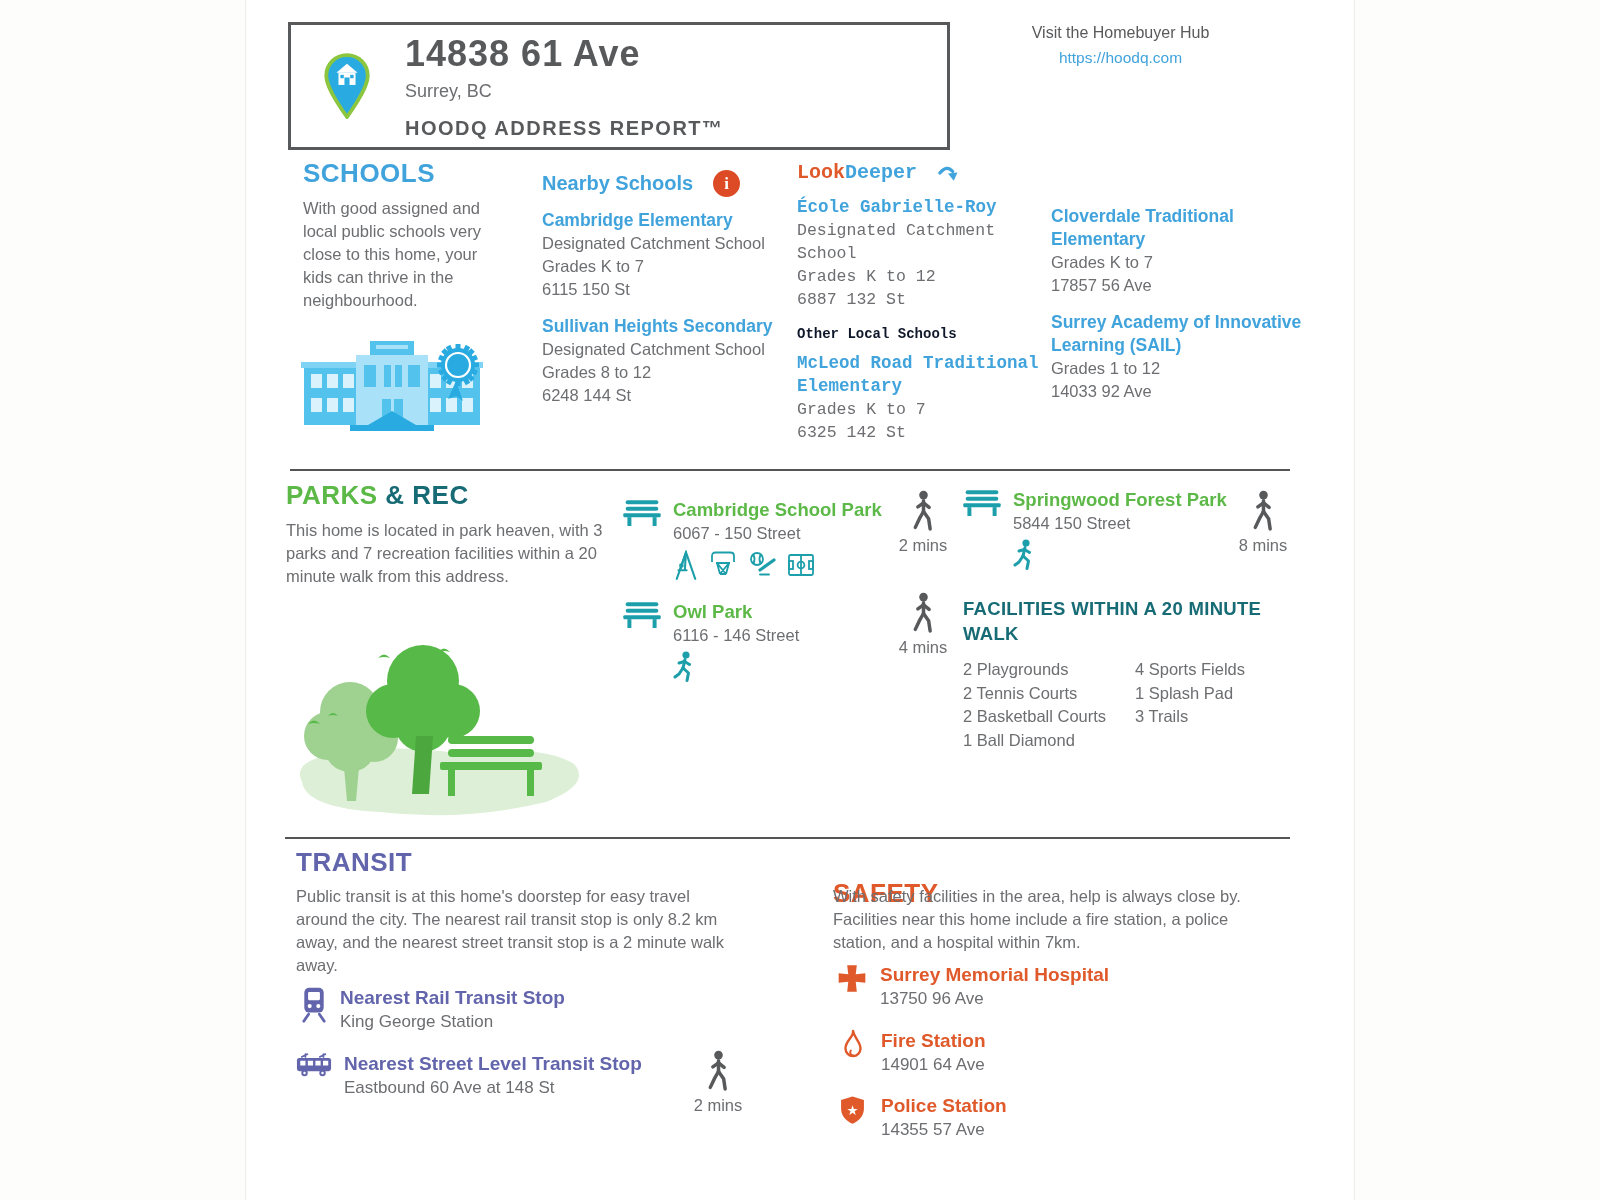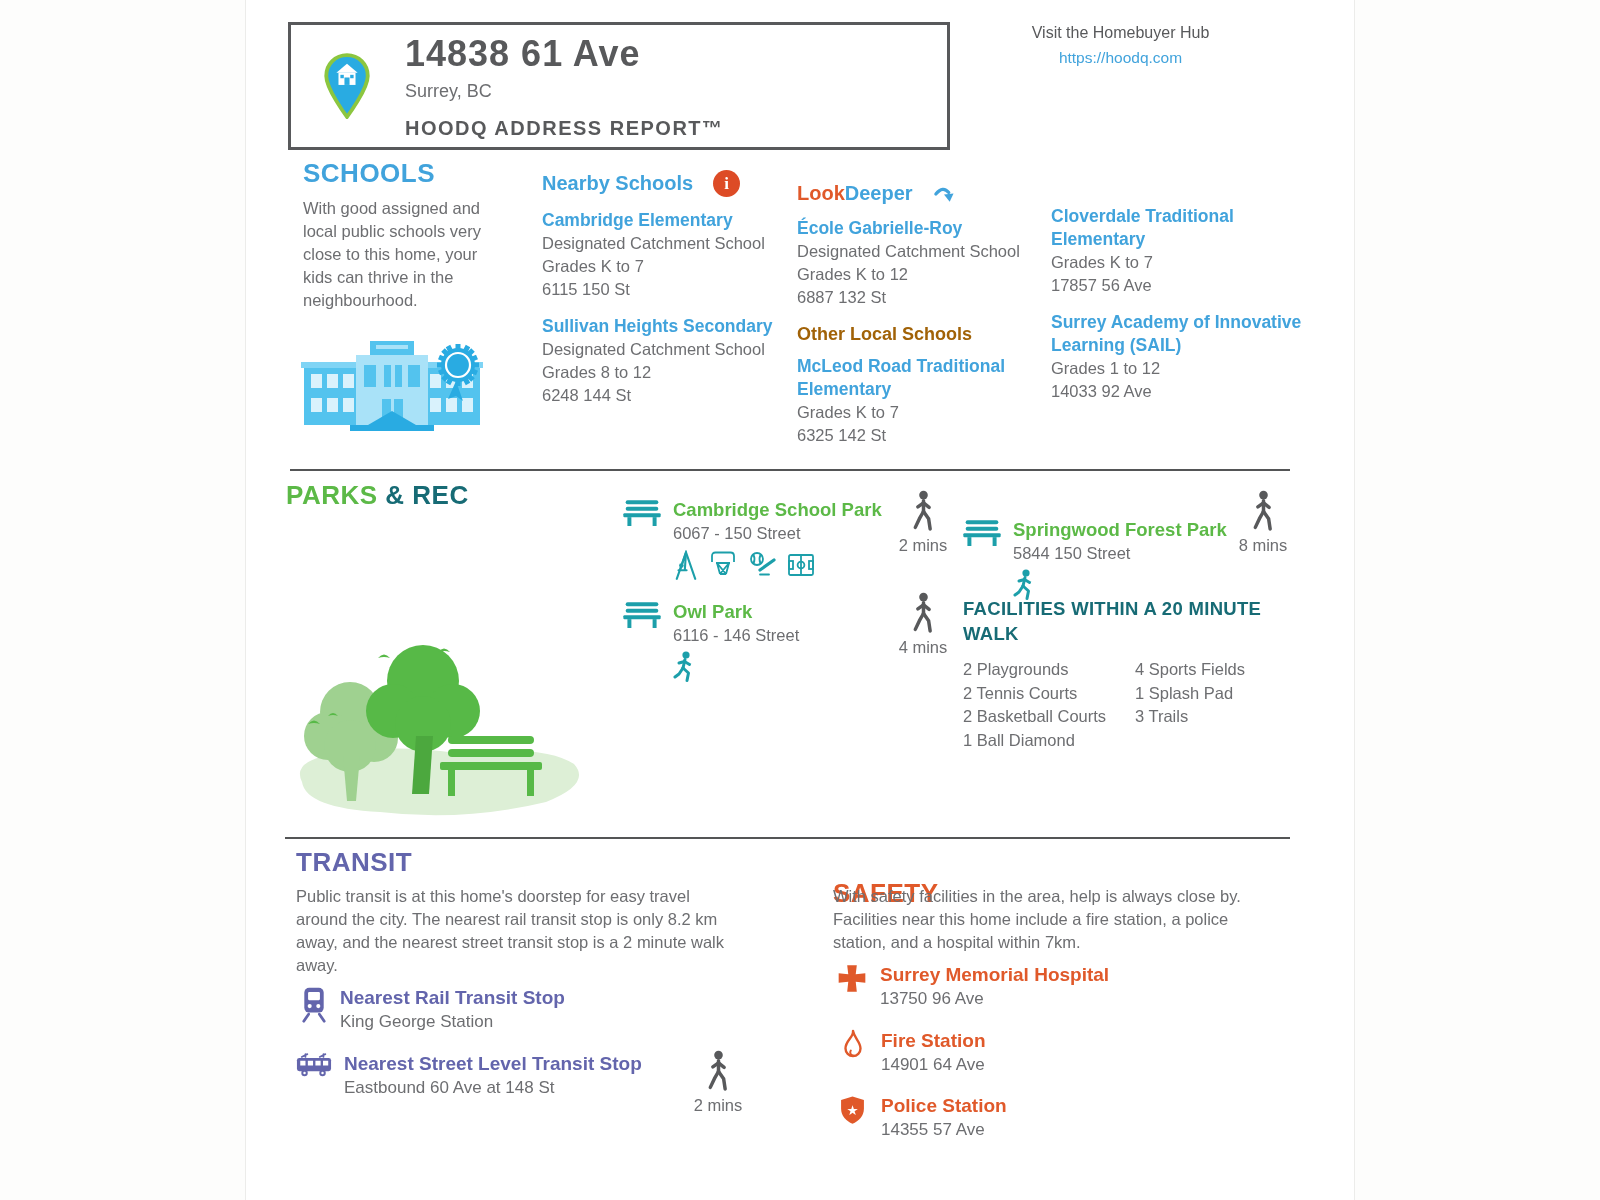--- a/index.html
+++ b/index.html
@@ -25,21 +25,21 @@
   .blue  { color:#41a3dc; }
   .green { color:#5cb947; }
   .dteal { color:#176b75; }
   .purple{ color:#6365ac; }
   .orange{ color:#e0592a; }
   .para { font-size:16.5px; color:#6d6e71; line-height:23px; }
 
   .school-name { font-size:17.5px; font-weight:bold; color:#41a3dc; line-height:23px; cursor:pointer; }
   .detail { font-size:16.5px; color:#6d6e71; line-height:23px; }
   .subhead { font-size:20px; font-weight:bold; color:#41a3dc; display:flex; align-items:center; gap:20px; }
-  .other-head { font-size:18px; font-weight:bold; color:#a16207; }
+  .other-head { font-size:14px; font-weight:bold; color:#0f172a; }
   .info-badge { display:inline-flex; width:27px; height:27px; border-radius:50%; background:#dd4b26; color:#fff;
                 font-size:17px; font-weight:bold; align-items:center; justify-content:center; font-family:"Liberation Serif", serif; }
 
   .park-row { display:flex; gap:12px; }
   .park-name { font-size:18.5px; font-weight:bold; color:#5cb947; line-height:24px; cursor:pointer; }
   .amenities { display:flex; gap:9px; margin-top:5px; }
   .walk { text-align:center; width:60px; }
   .walk-label { font-size:16.5px; color:#6d6e71; margin-top:3px; }
   .fac-head { font-size:18.5px; font-weight:bold; color:#176b75; line-height:25px; letter-spacing:0.3px; }
   .fac-cols { display:flex; margin-top:12px; }
@@ -139,21 +139,21 @@
       <div class="detail">6115 150 St</div>
     </div>
     <div style="margin-top:14px;">
       <div class="school-name">Sullivan Heights Secondary</div>
       <div class="detail">Designated Catchment School</div>
       <div class="detail">Grades 8 to 12</div>
       <div class="detail">6248 144 St</div>
     </div>
   </div>
 
-  <div class="abs" style="left:797px; top:182px; width:245px;">
+  <div class="abs" style="left:797px; top:161px; width:245px;font-family:Liberation Mono, monospace;">
     <div class="subhead">
       <span style="display:inline-flex;">
         <span class="orange">Look</span>
           <span class="blue">Deeper</span>
       </span>
       <svg width="21" height="20" viewBox="0 0 22 20">
         <path d="M3 10 Q10.5 1 16.5 8.5" stroke="#41a3dc" stroke-width="3.4" fill="none" stroke-linecap="round"></path>
         <path d="M11.5 10.5 L17.5 18 L21.5 9.5 Z" fill="#41a3dc"></path>
       </svg>
     </div>
@@ -182,20 +182,21 @@
       <div class="detail">Grades 1 to 12</div>
       <div class="detail">14033 92 Ave</div>
     </div>
   </div>
 
   <div class="hr abs" style="left:290px; top:469px; width:1000px;"></div>
 
   <div class="abs sec-title" style="left:286px; top:480px;">
     <span class="green">PARKS</span><span class="dteal"> &amp; REC</span>
   </div>
+  <div class="abs para" style="left:286px; top:519px; width:332px;">This home is located in park heaven, with 3 parks and 7 recreation facilities within a 20 minute walk from this address.</div>
 
   <svg class="abs" style="left:288px; top:596px;" width="302" height="228" viewBox="0 0 302 228">
     <path d="M14 186 Q2 162 58 157 Q105 148 168 157 Q255 148 286 168 Q304 188 258 206 Q175 226 92 216 Q18 212 14 186 Z" fill="#ddefd6"></path>
     <g fill="#9fd190">
       <circle cx="62" cy="116" r="30"></circle>
         <circle cx="40" cy="140" r="24"></circle>
         <circle cx="86" cy="142" r="24"></circle>
         <circle cx="62" cy="150" r="26"></circle>
       <path d="M55 160 L72 160 L68 205 L59 205 Z"></path>
     </g>
@@ -271,21 +272,21 @@
         <path d="M13 10.5 L13 21"></path>
           <path d="M13 12.5 L18.5 17"></path>
           <path d="M13 12.5 L7.5 16.5"></path>
         <path d="M13 21 L18 28 L19.5 38"></path>
           <path d="M13 21 L9 28 L5 36.5"></path>
       </g>
     </svg>
     <div class="walk-label">2 mins</div>
   </div>
 
-  <div class="abs park-row" style="left:963px; top:518px; width:280px;">
+  <div class="abs park-row" style="left:963px; top:488px; width:280px;">
     <svg width="38" height="28" viewBox="0 0 32 24">
       <g fill="#1c9faa">
           <rect x="2" y="2" width="28" height="3.4" rx="1.7"></rect>
           <rect x="2" y="7.6" width="28" height="3.4" rx="1.7"></rect>
           <rect x="0" y="13" width="32" height="3.4" rx="1"></rect>
           <rect x="3.5" y="16.4" width="3.4" height="7.6"></rect>
           <rect x="25.1" y="16.4" width="3.4" height="7.6"></rect>
         </g>
     </svg>
     <div>

